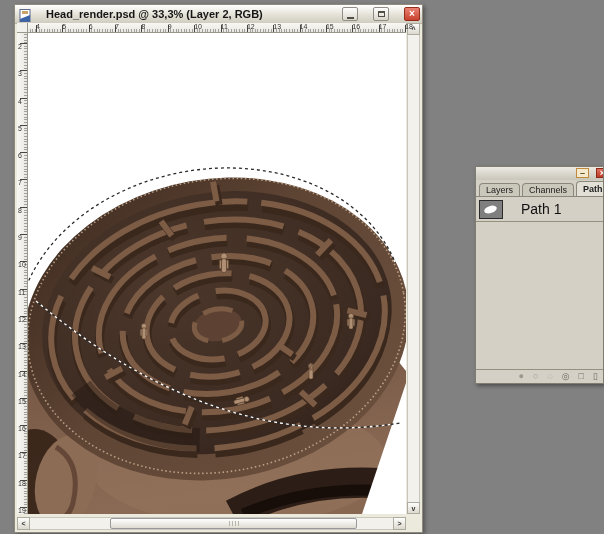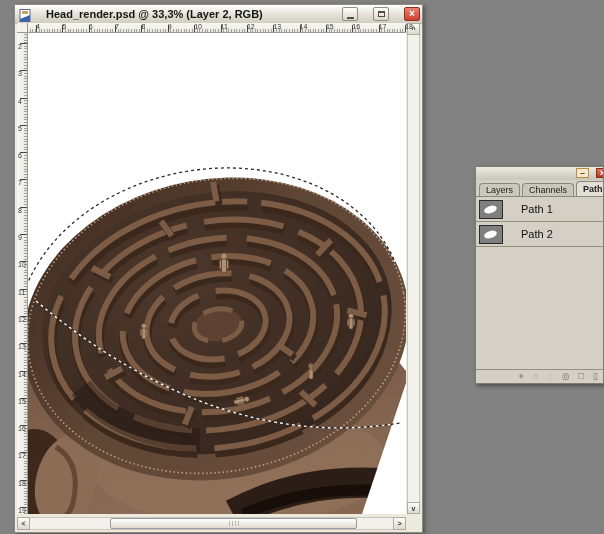--- a/index.html
+++ b/index.html
@@ -84,21 +84,21 @@
   .tab{height:13px;padding:1px 6px 0;font-size:9px;color:#222;background:#cac7bb;
     border:1px solid #8a887c;border-bottom:none;border-radius:4px 4px 0 0;box-sizing:border-box;
     white-space:nowrap;}
   .tab.active{background:#e2dfd6;font-weight:bold;height:15px;padding-top:2px;}
   .path-row{height:24px;display:flex;align-items:center;gap:6px;padding-left:3px;
     border-bottom:1px solid #94917f;background:#d4d0c6;}
   .thumb{width:24px;height:19px;background:#7f7f7f;border:1px solid #2a2a2a;
     position:relative;box-sizing:border-box;flex:0 0 24px;}
   .oval{position:absolute;left:4px;top:5px;width:13px;height:7px;border-radius:50%;
     background:#fdfdfd;transform:rotate(-18deg);}
-  .path-label{font-size:11px;color:#111;padding-left:12px;}
+  .path-label{font-size:14px;color:#111;padding-left:12px;}
   .pal-footer{position:absolute;left:0;bottom:0;width:100%;height:14px;background:#d4d0c6;
     border-top:1px solid #94917f;display:flex;align-items:center;justify-content:flex-end;
     gap:9px;padding-right:5px;box-sizing:border-box;}
   .pal-icon{font-size:9px;line-height:1;color:#9b988a;}
   .pal-icon.dark{color:#6f6c60;}
 </style>
 </head>
 <body>
 
 <div id="desktop">
@@ -332,26 +332,20 @@
       <span class="tab active">Paths</span>
     </div>
 
     <div class="pal-body">
       <div class="path-row">
         <span class="thumb">
           <span class="oval"></span>
         </span>
         <span class="path-label">Path 1</span>
       </div>
-      <div class="path-row">
-        <span class="thumb">
-          <span class="oval"></span>
-        </span>
-        <span class="path-label">Path 2</span>
-      </div>
     </div>
 
     <div class="pal-footer">
       <span class="pal-icon">●</span>
       <span class="pal-icon">○</span>
       <span class="pal-icon">◌</span>
       <span class="pal-icon dark">◎</span>
       <span class="pal-icon dark">□</span>
       <span class="pal-icon dark">▯</span>
     </div>

